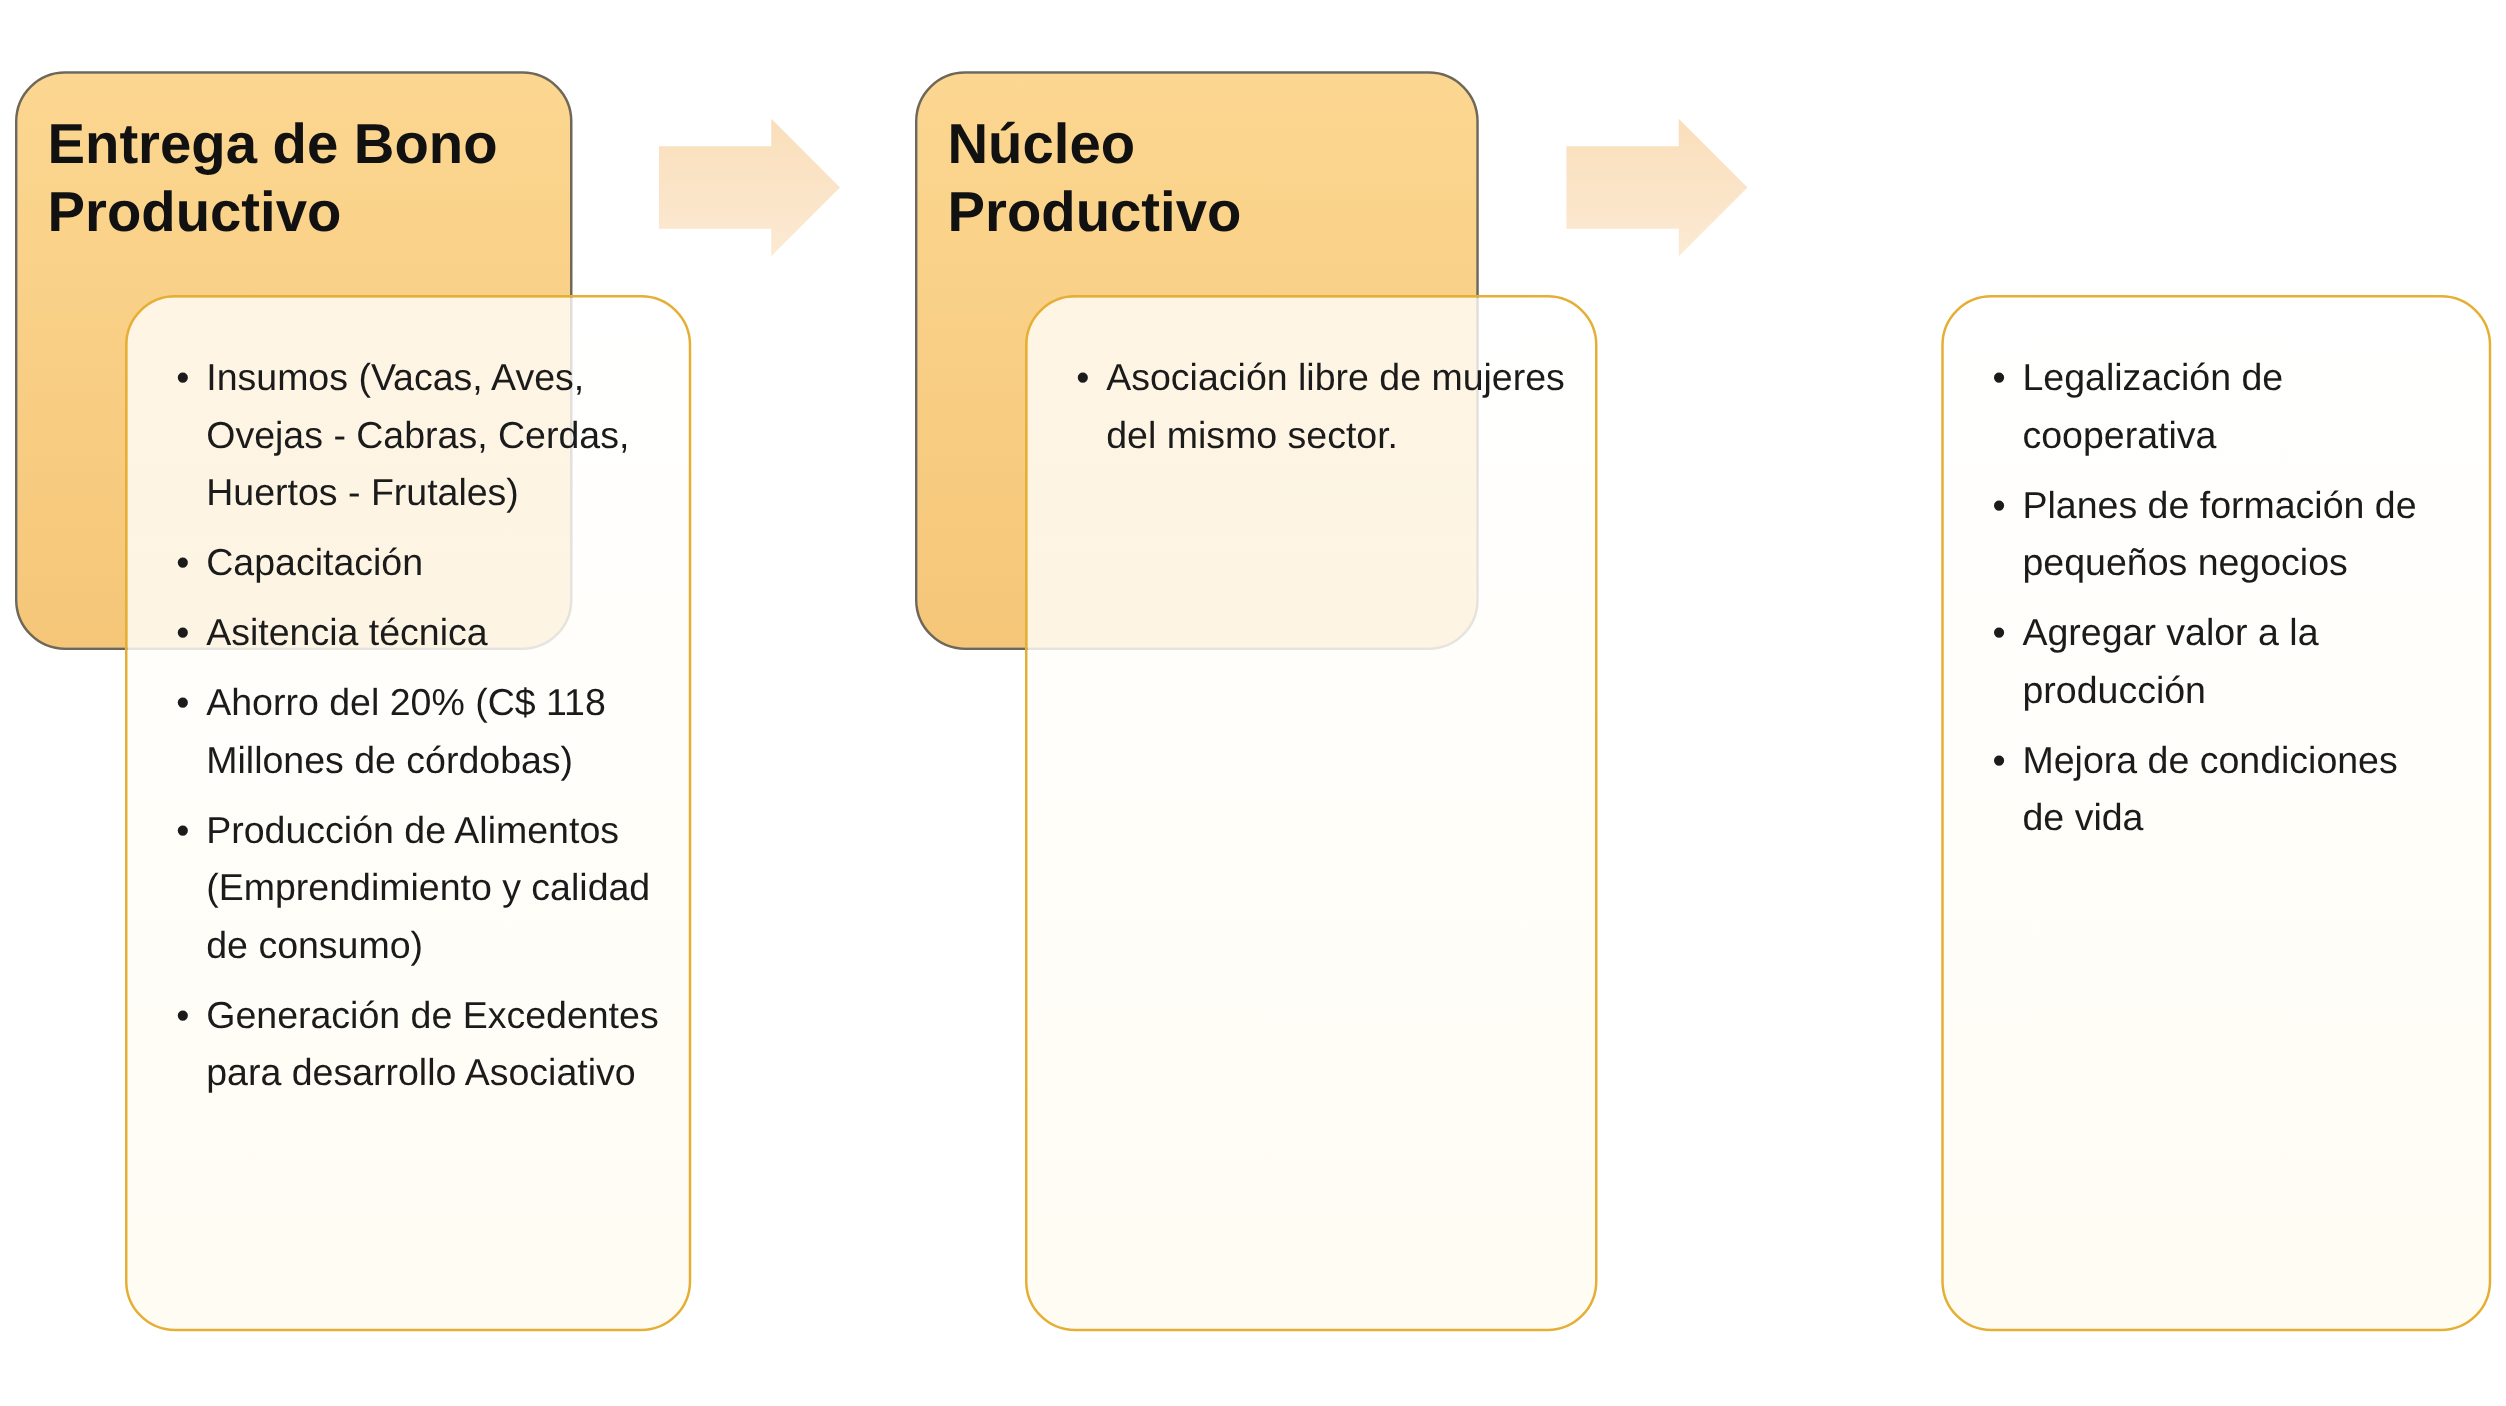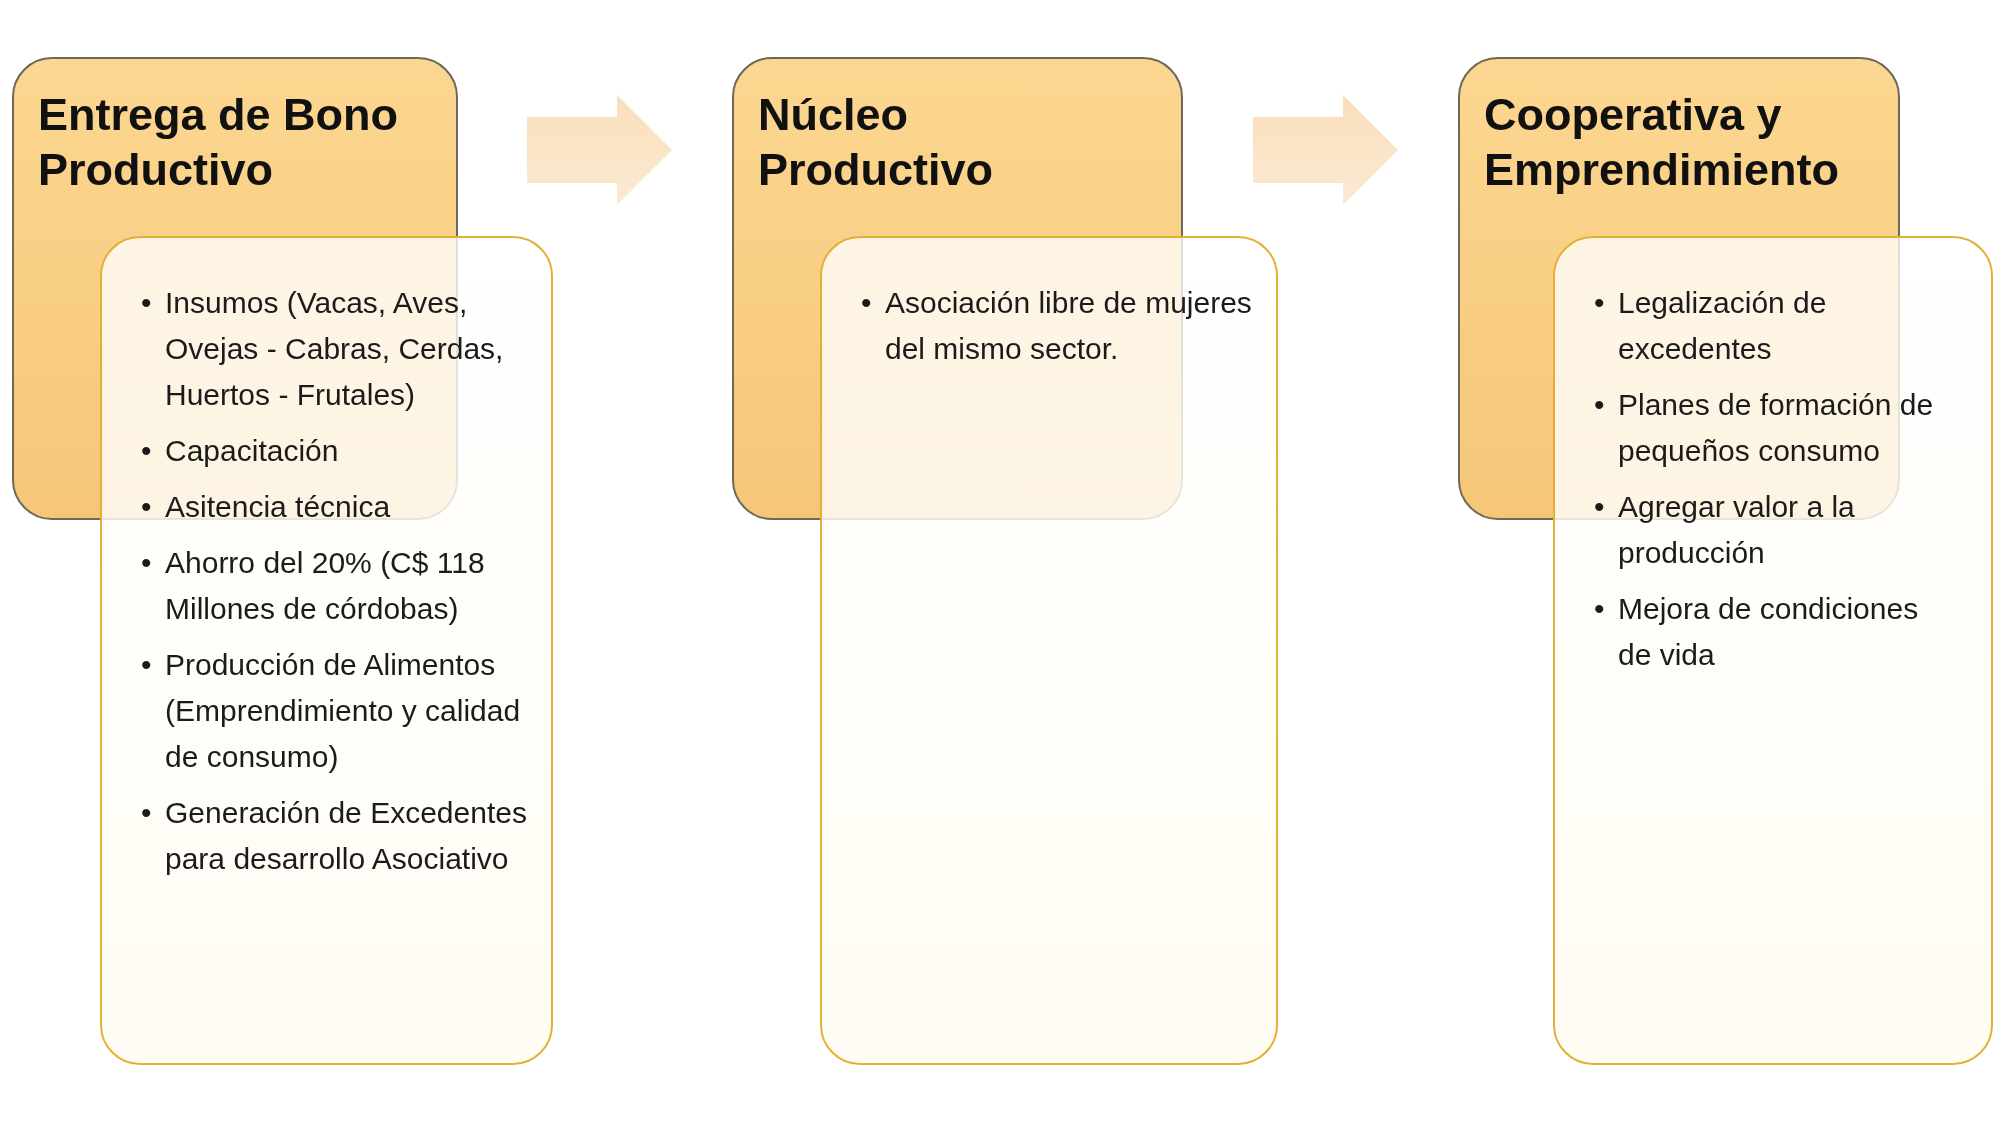--- a/index.html
+++ b/index.html
@@ -132,25 +132,22 @@
   <div class="content-box cb2">
     <ul>
       <li>Asociación libre de mujeres del mismo sector.</li>
     </ul>
   </div>
 
   <svg class="arrow arrow2" viewBox="0 0 145 110" aria-hidden="true">
     <polygon points="0,22 90,22 90,0 145,55 90,110 90,88 0,88" fill="url(#arrowGrad)"></polygon>
   </svg>
 
-  <div class="header-box hb3">
-    <h2>Cooperativa y Emprendimiento</h2>
-  </div>
   <div class="content-box cb3">
     <ul>
-      <li>Legalización de excedentes</li>
-      <li>Planes de formación de pequeños consumo</li>
+      <li>Legalización de cooperativa</li>
+      <li>Planes de formación de pequeños negocios</li>
       <li>Agregar valor a la producción</li>
       <li>Mejora de condiciones de vida</li>
     </ul>
   </div>
 
 </div>
 
 </body></html>

